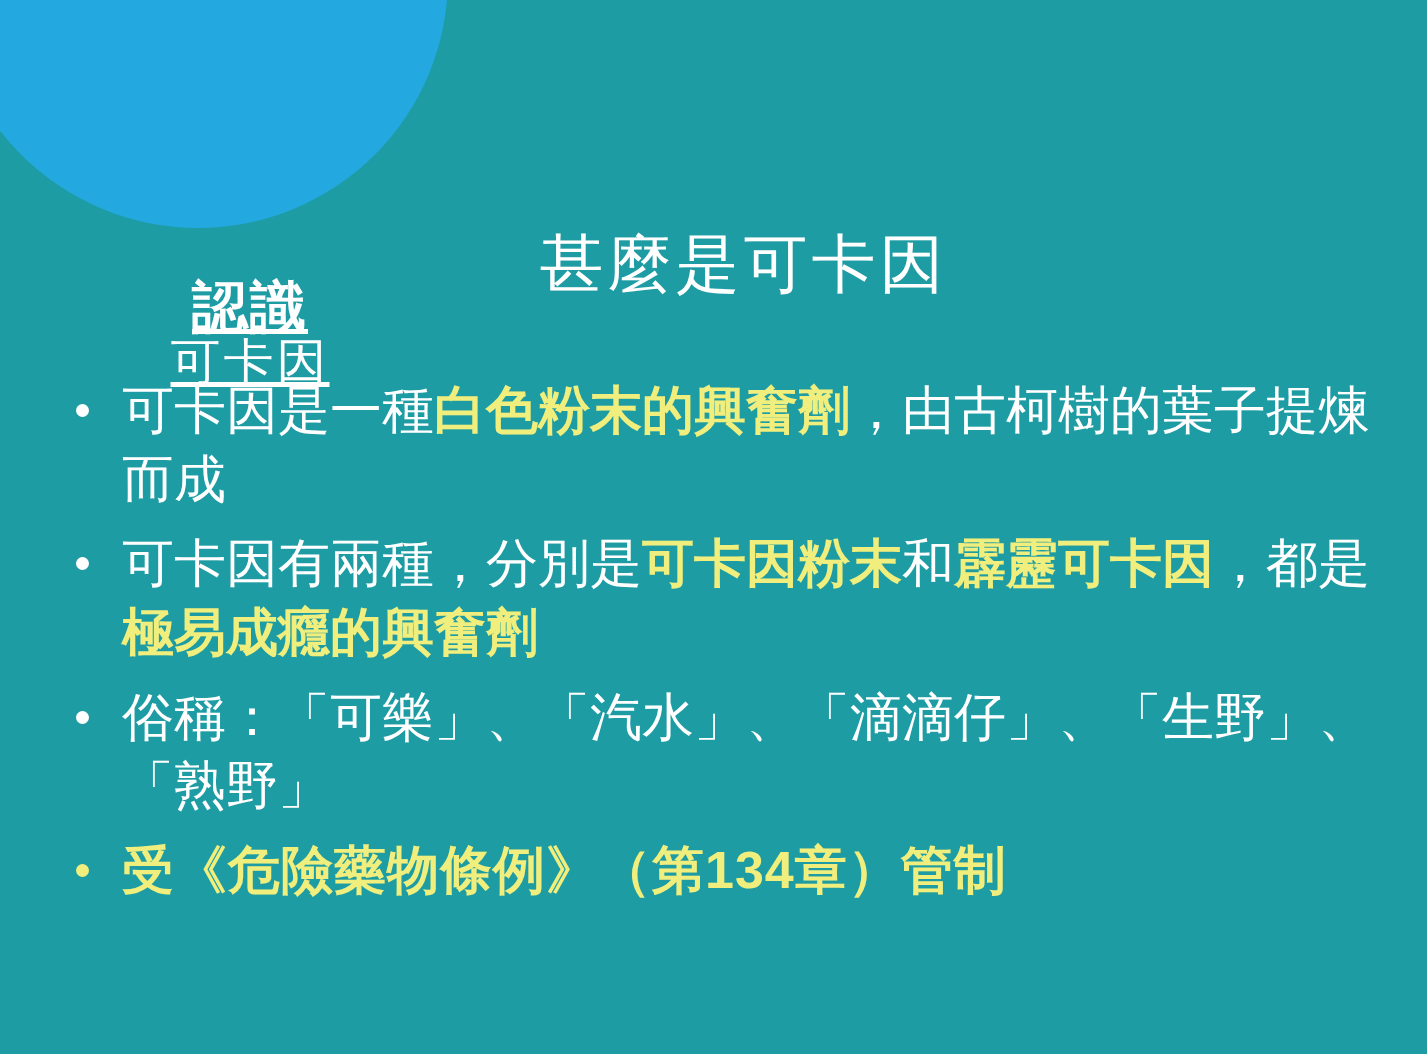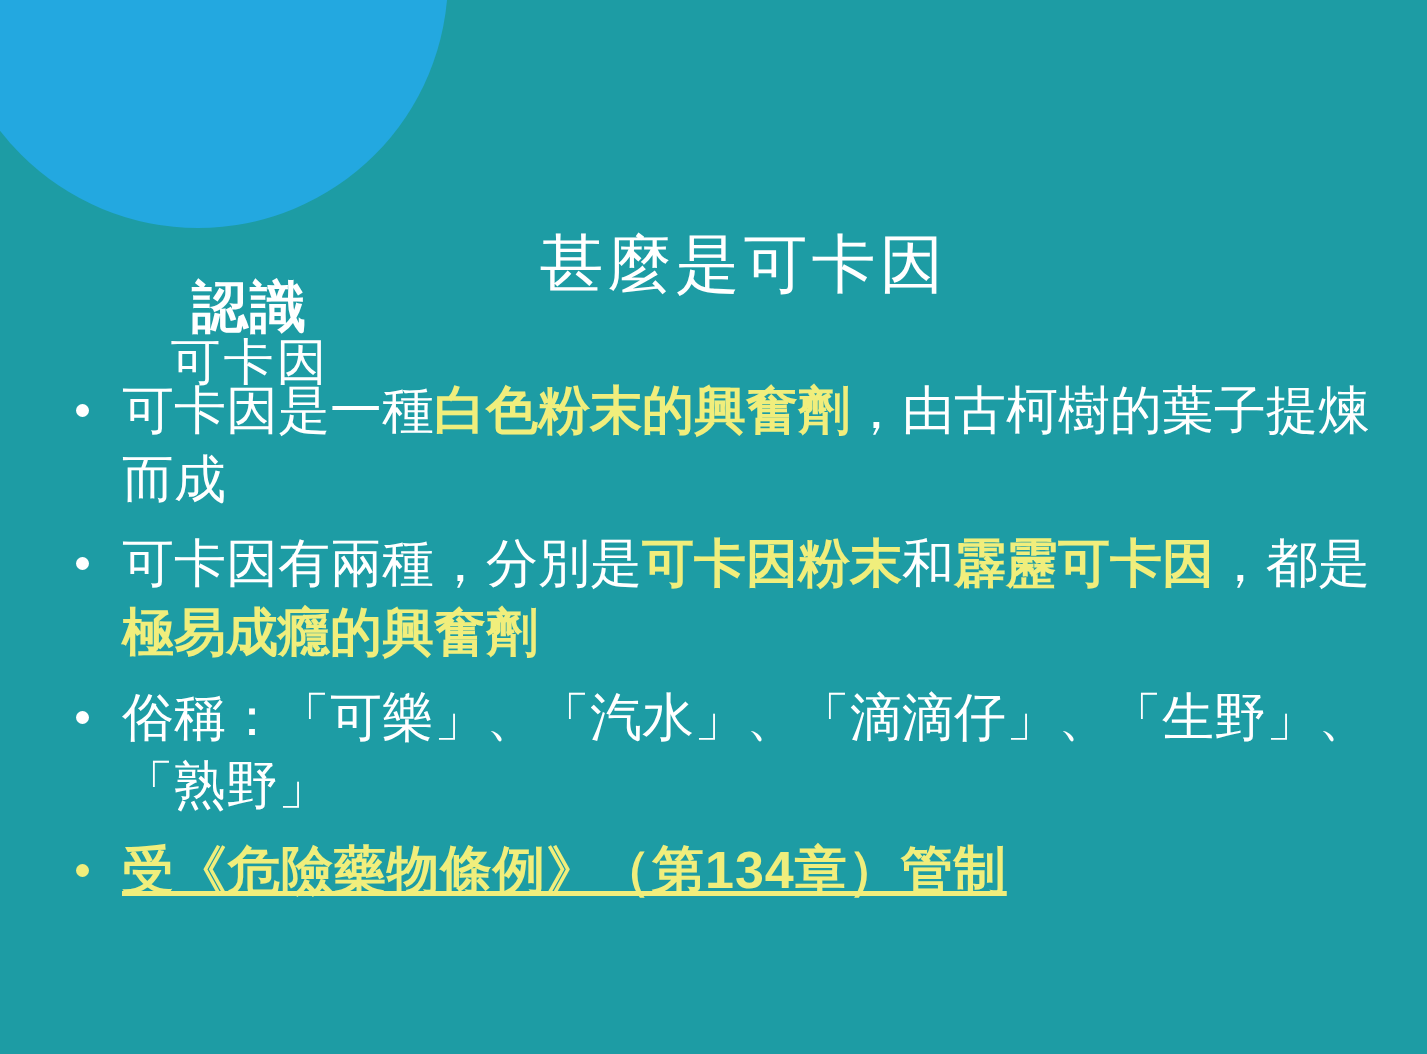--- a/index.html
+++ b/index.html
@@ -41,20 +41,21 @@
     display: flex;
     flex-direction: column;
     align-items: center;
     justify-content: flex-start;
     padding-top: 6px;
     box-sizing: border-box;
     color: #ffffff;
     line-height: 1.02;
     text-align: center;
     z-index: 2;
+    text-decoration: underline;
   }
   .badge-line1 {
     font-size: 56px;
     font-weight: 700;
     letter-spacing: 2px;
     white-space: nowrap;
   }
   .badge-line2 {
     font-size: 50px;
     font-weight: 400;
@@ -110,21 +111,20 @@
     border-radius: 50%;
     background: #ffffff;
   }
   .bullet.accent .dot {
     background: #f0ee7c;
   }
   .bullet.accent {
     color: #f0ee7c;
     font-weight: 700;
     letter-spacing: 1px;
-    text-decoration: underline;
   }
   .hl {
     color: #f0ee7c;
     font-weight: 700;
   }
   .txt { display: inline; }
 </style>
 </head>
 <body>
 

